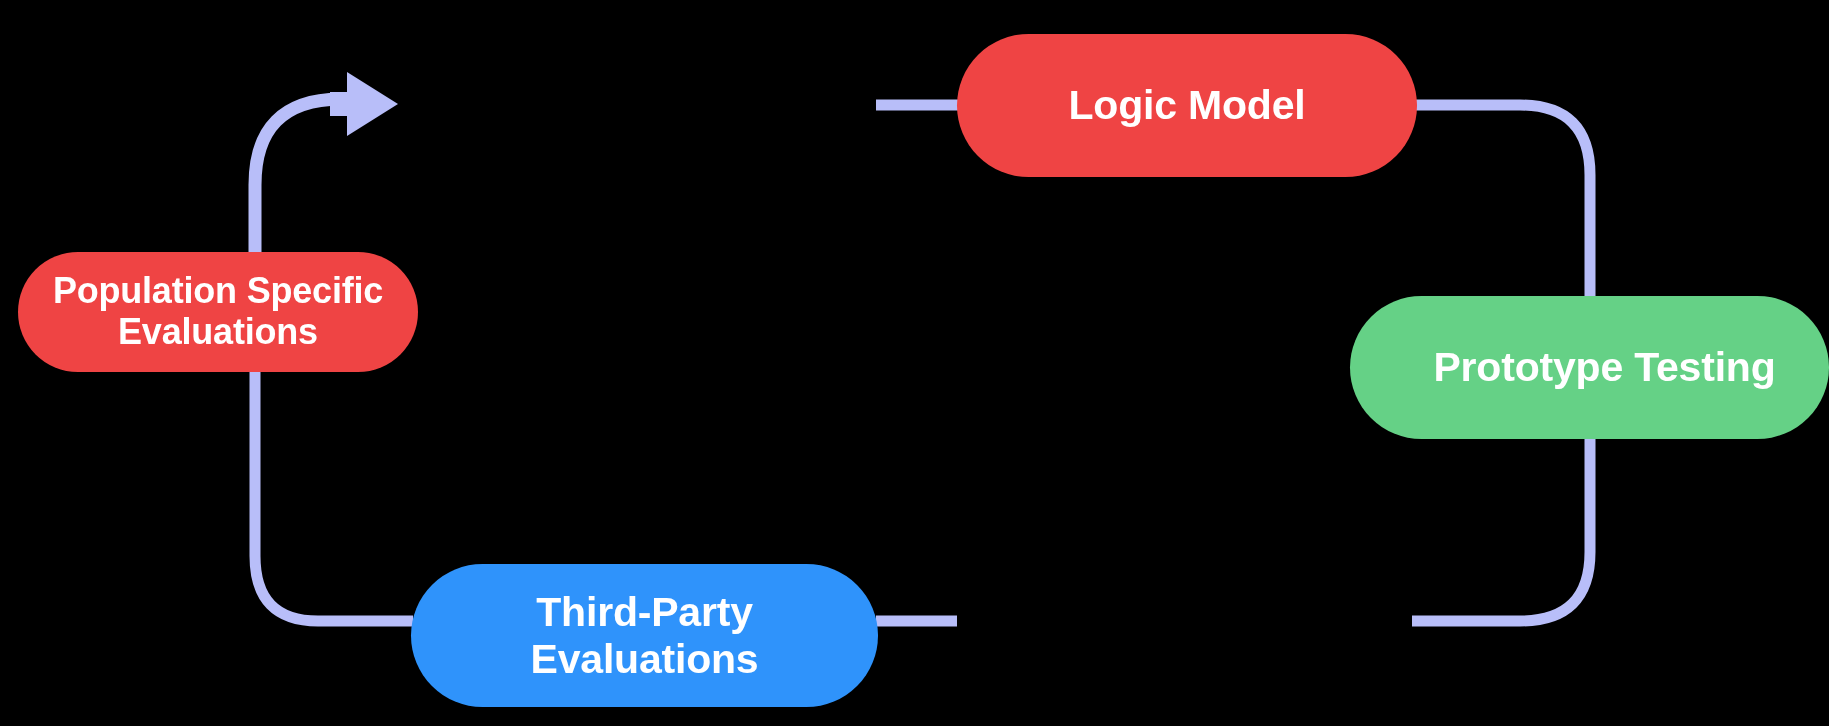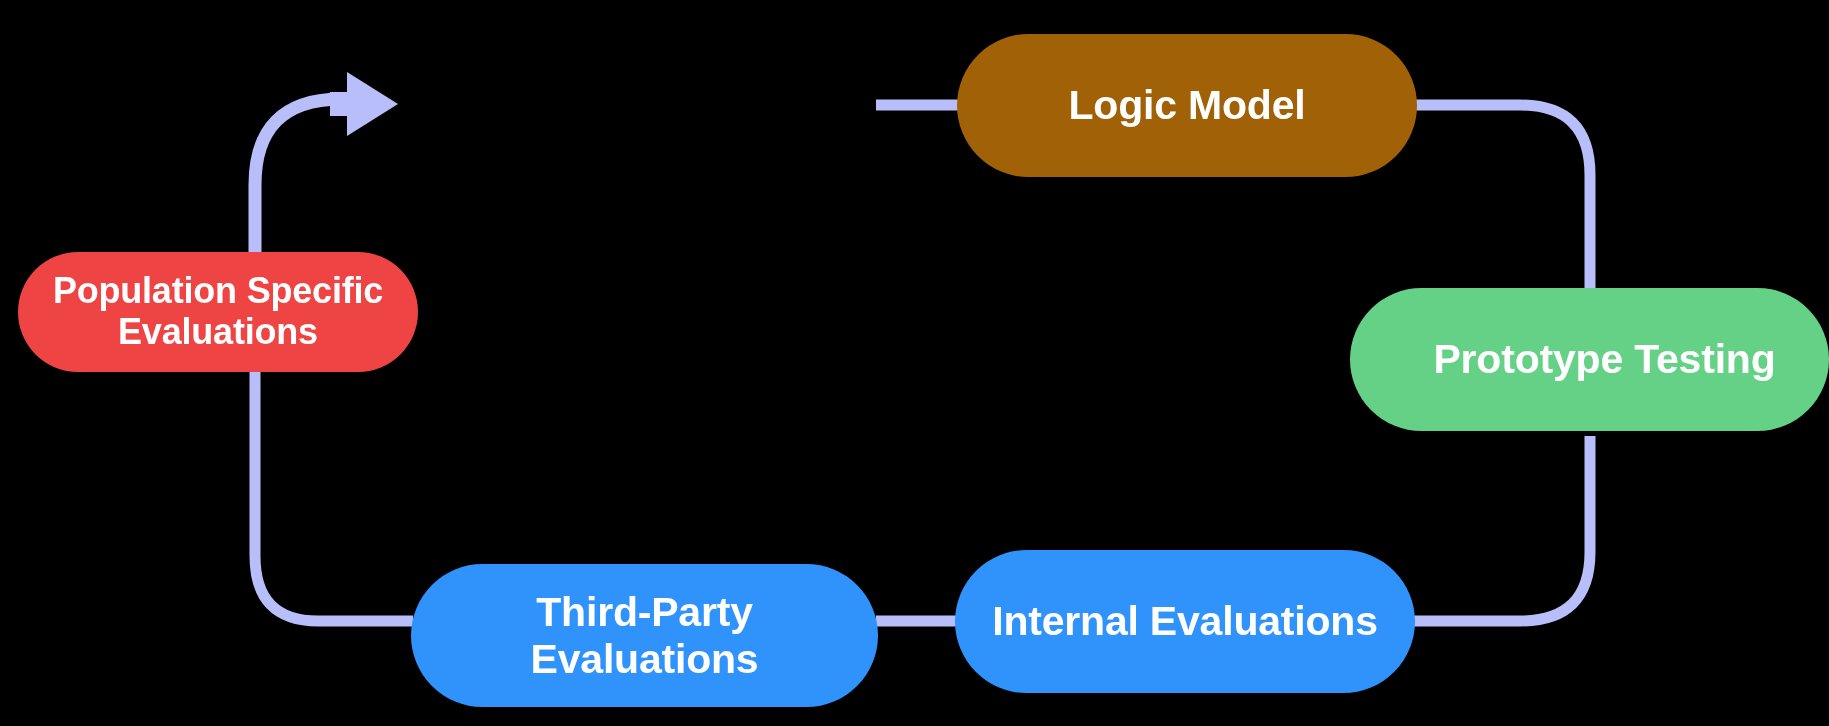--- a/index.html
+++ b/index.html
@@ -50,21 +50,21 @@
   
   #node-foundational-research {
     left: 411px;  top: 34px;   width: 467px; height: 143px;
     font-size: 41px;
   }
   #node-logic-model {
     left: 957px;  top: 34px;   width: 460px; height: 143px;
     font-size: 41px;
   }
   #node-prototype-testing {
-    left: 1350px; top: 288px;  width: 479px; height: 143px;
+    left: 1350px; top: 296px;  width: 479px; height: 143px;
     font-size: 41px;
     justify-content: center;
     padding-left: 60px;
   }
   #node-internal-evaluations {
     left: 955px;  top: 550px;  width: 460px; height: 143px;
     font-size: 41px;
   }
   #node-third-party-evaluations {
     left: 411px;  top: 550px;  width: 467px; height: 143px;
@@ -91,31 +91,28 @@
 
     <path d="M 957 621 L 876 621" stroke="#b8bef9" stroke-width="11" fill="none" stroke-linecap="butt"></path>
 
     <path d="M 413 621 L 318 621 Q 255 621 255 556 L 255 368" stroke="#b8bef9" stroke-width="11" fill="none" stroke-linecap="butt"></path>
 
     <path d="M 255 256 L 255 185 Q 255 100 340 99 L 352 99" stroke="#b8bef9" stroke-width="13" fill="none" stroke-linecap="butt"></path>
     <polygon points="347,72 398,104 347,136 347,116 330,116 330,92 347,92" fill="#b8bef9"></polygon>
   </svg>
 
 
-  <div class="node" id="node-logic-model" style="background:#a16207;">
+  <div class="node" id="node-logic-model" style="background:#ef4444;">
     <span class="node-label">Logic Model</span>
   </div>
 
   <div class="node" id="node-prototype-testing" style="background:#65d186;">
     <span class="node-label">Prototype Testing</span>
   </div>
 
-  <div class="node" id="node-internal-evaluations" style="background:#2f93fb;">
-    <span class="node-label">Internal Evaluations</span>
-  </div>
 
   <div class="node" id="node-third-party-evaluations" style="background:#2f93fb;margin-top:14px;">
     <span class="node-label">Third-Party
 Evaluations</span>
   </div>
 
   <div class="node" id="node-population-specific-evaluations" style="background:#ef4444;">
     <span class="node-label">Population Specific
 Evaluations</span>
   </div>

